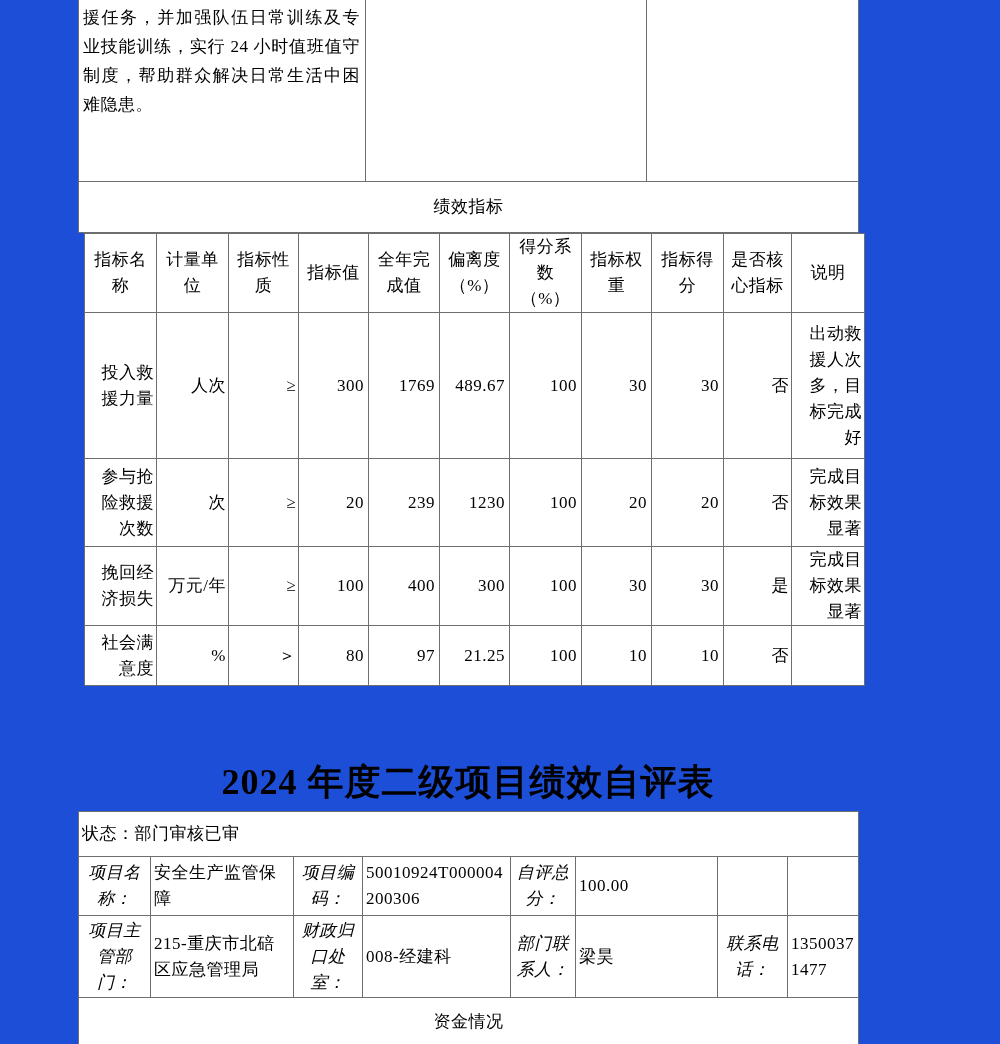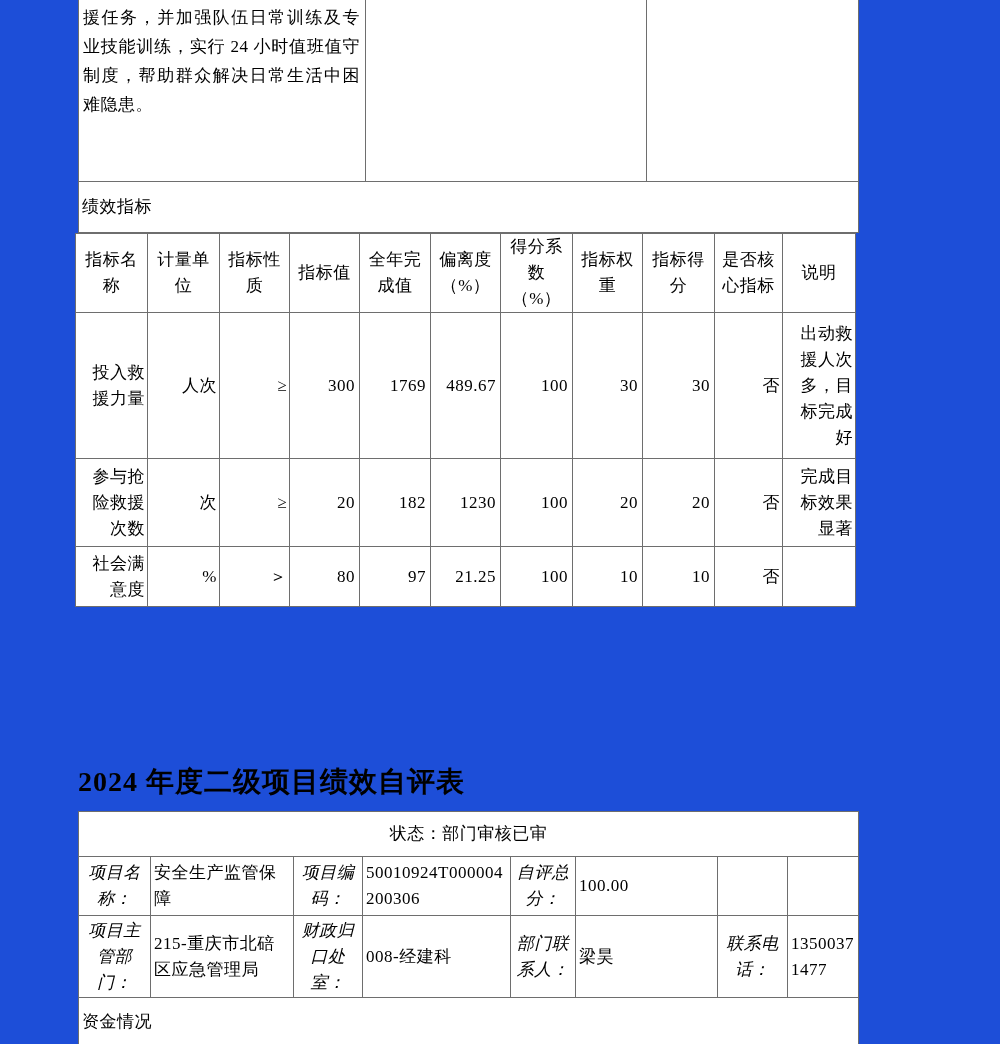--- a/index.html
+++ b/index.html
@@ -11,35 +11,35 @@
   .tbl td,.tbl th{
     border:1px solid #6e6e6e;vertical-align:middle;line-height:26px;
     letter-spacing:0.5px;font-weight:normal;padding:0 3px;overflow:hidden;
     word-break:break-word;
   }
   
   .tblA{left:78px;top:0;width:780px;}
   .tblA .narr{vertical-align:top;text-align:justify;padding:3px 5px 3px 4px;line-height:29px;}
   .tblA td{border-top:none;}
   .tblA tr.sect td{border-top:1px solid #6e6e6e;}
-  .section-cell{margin-top:12px;}
+  .section-cell{text-align:center;margin-top:12px;}
   
-  .tblC{left:75px;top:233px;width:780px;padding-left:32px;}
+  .tblC{left:84px;top:233px;width:780px;padding-left:32px;}
   .tblC th{text-align:center;white-space:pre-wrap;padding:0 2px;}
   .tblC td{padding:0 2px;text-align:right;}
   .c-left{text-align:left;}
   .c-num{text-align:right;padding-right:4px !important;}
   
   .title{
-    position:absolute;left:78px;top:763px;width:780px;
-    font-size:28px;font-weight:bold;letter-spacing:1px;line-height:38px;
+    position:absolute;left:78px;top:763px;width:780px;text-align:center;
+    font-size:36px;font-weight:bold;letter-spacing:1px;line-height:38px;
   }
   
   .tblD{left:78px;top:811px;width:780px;}
-  .status-cell{text-align:center;padding-right:3px !important;}
+  .status-cell{text-align:left;padding-right:3px !important;}
   .lbl{text-align:center;padding:0 2px;font-style:italic;}
   .val{text-align:left;padding:0 3px;word-break:break-all;}
 </style>
 </head>
 <body>
 
 <div class="page">
 
   <table class="tbl tblA">
     <colgroup>
@@ -101,26 +101,39 @@
       <td class="c-num">30</td>
       <td class="c-num">30</td>
       <td class="c-left">否</td>
       <td class="c-left">出动救援人次多，目标完成好</td>
     </tr>
     <tr style="height:88px">
       <td class="c-left">参与抢险救援次数</td>
       <td class="c-left">次</td>
       <td class="c-left">≥</td>
       <td class="c-num">20</td>
-      <td class="c-num">182</td>
+      <td class="c-num">239</td>
       <td class="c-num">1230</td>
       <td class="c-num">100</td>
       <td class="c-num">20</td>
       <td class="c-num">20</td>
       <td class="c-left">否</td>
+      <td class="c-left">完成目标效果显著</td>
+    </tr>
+    <tr style="height:78px">
+      <td class="c-left">挽回经济损失</td>
+      <td class="c-left">万元/年</td>
+      <td class="c-left">≥</td>
+      <td class="c-num">100</td>
+      <td class="c-num">400</td>
+      <td class="c-num">300</td>
+      <td class="c-num">100</td>
+      <td class="c-num">30</td>
+      <td class="c-num">30</td>
+      <td class="c-left">是</td>
       <td class="c-left">完成目标效果显著</td>
     </tr>
     <tr style="height:60px">
       <td class="c-left">社会满意度</td>
       <td class="c-left">%</td>
       <td class="c-left">＞</td>
       <td class="c-num">80</td>
       <td class="c-num">97</td>
       <td class="c-num">21.25</td>
       <td class="c-num">100</td>

